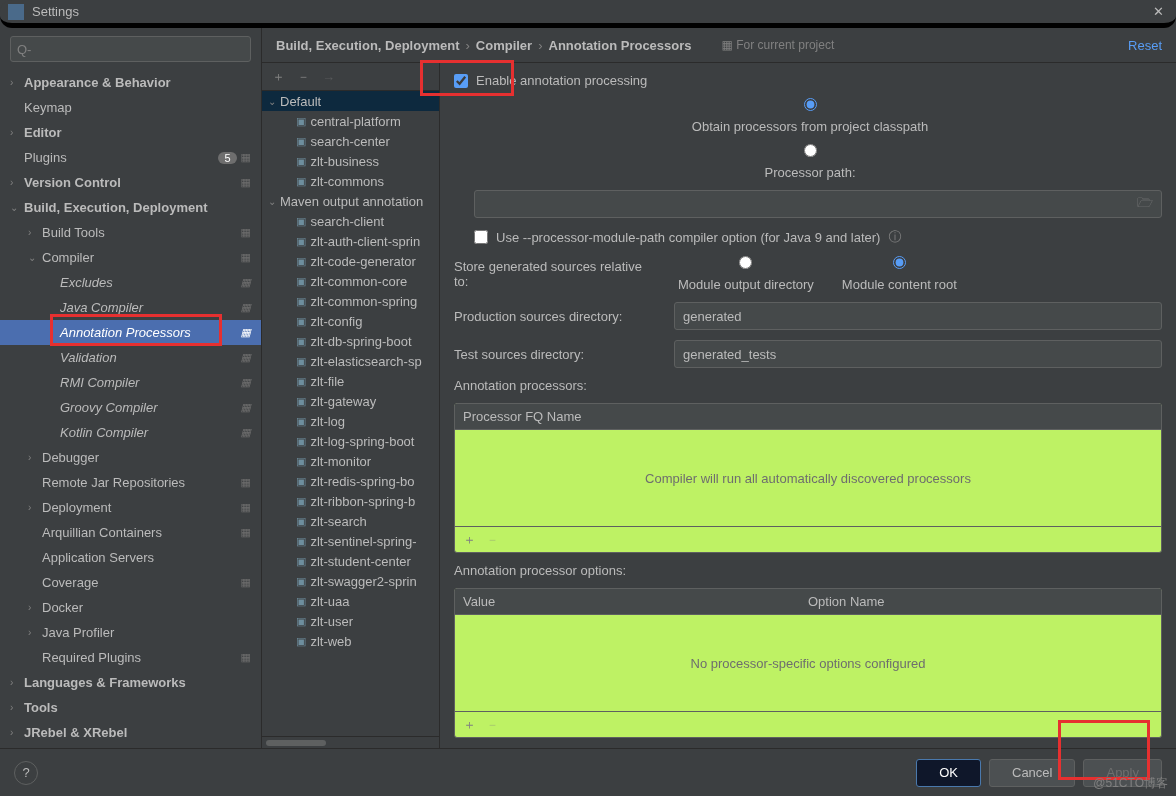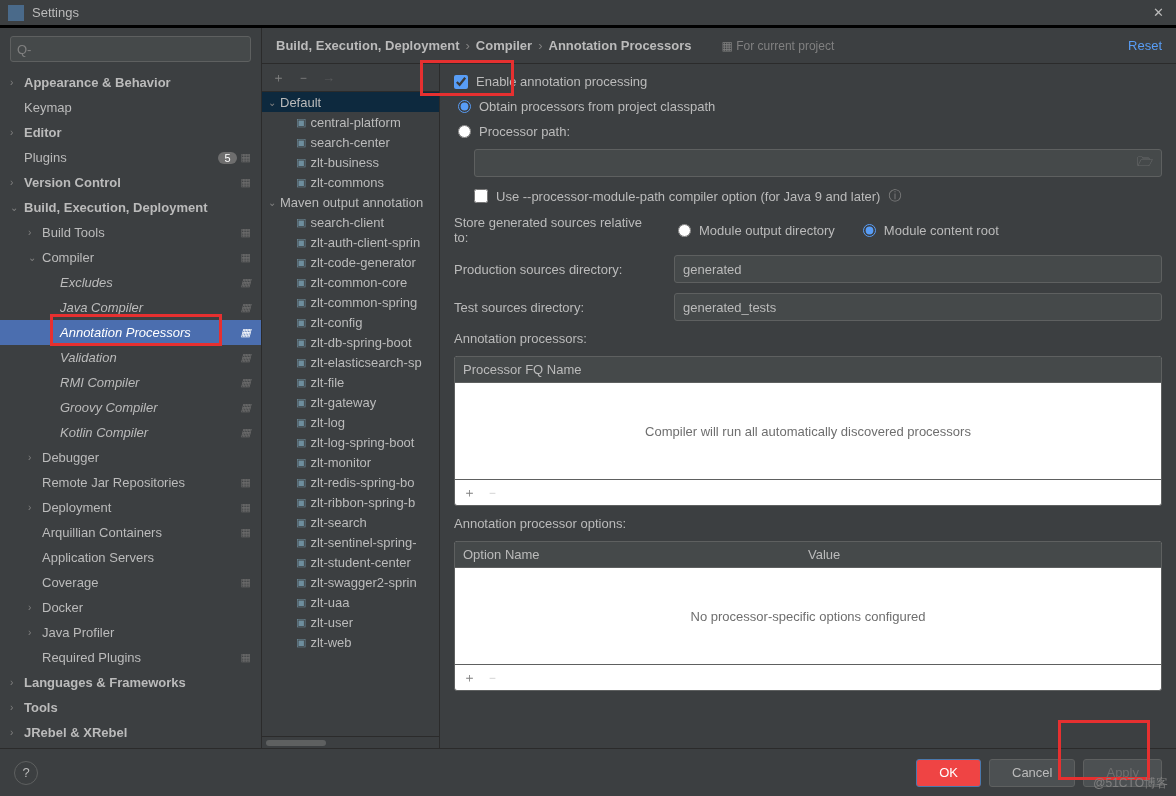--- a/index.html
+++ b/index.html
@@ -1,17 +1,17 @@
 <!DOCTYPE html>
 <html><head>
 <meta charset="utf-8">
 <style>
 * { box-sizing: border-box; margin: 0; padding: 0; font-family: "Segoe UI", Arial, sans-serif; font-size: 13px; }
 body { background: #3c3f41; color: #bbbbbb; width: 1176px; height: 796px; overflow: hidden; position: relative; }
-.title-bar { height: 28px; background: #3c3f41; border-bottom: 3px solid #000000; display: flex; align-items: center; padding: 0 8px; }
+.title-bar { height: 28px; background: #3c3f41; border-bottom: 5px solid #000000; display: flex; align-items: center; padding: 0 8px; border-radius: 12px; }
 .title-bar .app-icon { width: 16px; height: 16px; background: #4a6a8a; margin-right: 8px; }
 .title-bar .title { flex: 1; color: #bbbbbb; }
 .title-bar .close { color: #bbbbbb; cursor: pointer; padding: 0 4px; }
 .main { display: flex; height: 720px; }
 .sidebar { width: 262px; background: #3c3f41; border-right: 1px solid #2b2b2b; display: flex; flex-direction: column; }
 .search-box { margin: 8px 10px; height: 26px; background: #45494a; border: 1px solid #5e6060; border-radius: 3px; display: flex; align-items: center; padding: 0 6px; color: #808080; }
 .nav-tree { flex: 1; overflow-y: auto; }
 .nav-item { display: flex; align-items: center; height: 25px; padding-left: 10px; cursor: pointer; color: #bbbbbb; position: relative; }
 .nav-item .chev { width: 14px; display: inline-block; color: #808080; font-size: 10px; }
 .nav-item .label { flex: 1; }
@@ -37,38 +37,38 @@
 .ptree-item { display: flex; align-items: center; height: 20px; padding-left: 6px; white-space: nowrap; overflow: hidden; color: #bbbbbb; }
 .ptree-item .chev { width: 12px; color: #808080; font-size: 10px; }
 .ptree-item.selected { background: #0d293e; }
 .ptree-item .folder { color: #6e8e9e; margin-right: 4px; font-size: 11px; }
 .ptree-item.l1 { padding-left: 22px; }
 .profiles-scroll { height: 12px; background: #3c3f41; border-top: 1px solid #2b2b2b; position: relative; }
 .profiles-scroll .thumb { position: absolute; left: 4px; width: 60px; height: 6px; top: 3px; background: #5e6060; border-radius: 3px; }
 .panel { flex: 1; padding: 10px 14px; display: flex; flex-direction: column; gap: 10px; overflow: hidden; }
 .check-row { display: flex; align-items: center; gap: 8px; color: #bbbbbb; }
 .check-row input[type=checkbox] { width: 14px; height: 14px; accent-color: #589df6; }
-.radio-row { display: flex; align-items: center; gap: 8px; padding-left: 4px; color: #bbbbbb; }
+.radio-row { display: flex; align-items: center; gap: 8px; padding-left: 4px; color: #bbbbbb; flex-direction: column; }
 .radio-row input[type=radio] { accent-color: #589df6; }
 .text-field { height: 28px; background: #45494a; border: 1px solid #5e6060; border-radius: 3px; display: flex; align-items: center; padding: 0 8px; color: #bbbbbb; }
 .text-field .browse { margin-left: auto; color: #808080; }
 .form-row { display: flex; align-items: center; gap: 20px; }
 .form-row .lbl { width: 200px; color: #bbbbbb; }
-.table-box { border: 1px solid #5e6060; border-radius: 3px; background: #ffffff; display: flex; flex-direction: column; }
+.table-box { border: 1px solid #5e6060; border-radius: 3px; background: #bef264; display: flex; flex-direction: column; }
 .table-head { height: 26px; display: flex; align-items: center; padding: 0 8px; background: #45494a; border-bottom: 1px solid #5e6060; color: #bbbbbb; }
 .table-head .col { flex: 1; }
 .table-body { flex: 1; display: flex; align-items: center; justify-content: center; color: #6e6e6e; padding: 20px; font-style: normal; text-align: right; }
 .table-tools { height: 26px; border-top: 1px solid #5e6060; display: flex; align-items: center; gap: 10px; padding: 0 8px; color: #808080; }
 .section-label { color: #bbbbbb; }
 .radio-inline { display: flex; align-items: center; gap: 24px; }
 .footer { height: 48px; border-top: 1px solid #2b2b2b; display: flex; align-items: center; padding: 0 14px; }
 .help-btn { width: 24px; height: 24px; border: 1px solid #5e6060; border-radius: 12px; display: flex; align-items: center; justify-content: center; color: #bbbbbb; cursor: pointer; }
 .footer .spacer { flex: 1; }
 .btn { height: 28px; padding: 0 22px; border: 1px solid #5e6060; background: #4c5052; color: #bbbbbb; border-radius: 3px; margin-left: 8px; cursor: pointer; display: flex; align-items: center; }
-.btn.primary { background: #ef4444; border-color: #4a79ad; color: #fff; }
+.btn.primary { background: #0f172a; border-color: #4a79ad; color: #fff; }
 .btn.disabled { color: #6e6e6e; }
 .highlight-red { position: absolute; border: 3px solid #e63030; pointer-events: none; z-index: 100; }
 .hl1 { left: 50px; top: 314px; width: 172px; height: 32px; }
 .hl2 { left: 420px; top: 60px; width: 94px; height: 36px; }
 .hl3 { left: 1058px; top: 720px; width: 92px; height: 60px; }
 .watermark { position: absolute; right: 8px; bottom: 4px; color: #808080; font-size: 12px; z-index: 200; pointer-events: none; }
 </style>
 </head>
 <body>
 
@@ -434,22 +434,22 @@
           <div class="table-body">Compiler will run all automatically discovered processors</div>
           <div class="table-tools">
             <span>＋</span>
             <span style="opacity:.4">－</span>
           </div>
         </div>
 
         <div class="section-label">Annotation processor options:</div>
         <div class="table-box" style="height:150px">
           <div class="table-head">
+            <span class="col">Value</span>
             <span class="col">Option Name</span>
-            <span class="col">Value</span>
           </div>
           <div class="table-body">No processor-specific options configured</div>
           <div class="table-tools">
             <span>＋</span>
             <span style="opacity:.4">－</span>
           </div>
         </div>
       </div>
     </div>
   </div>

